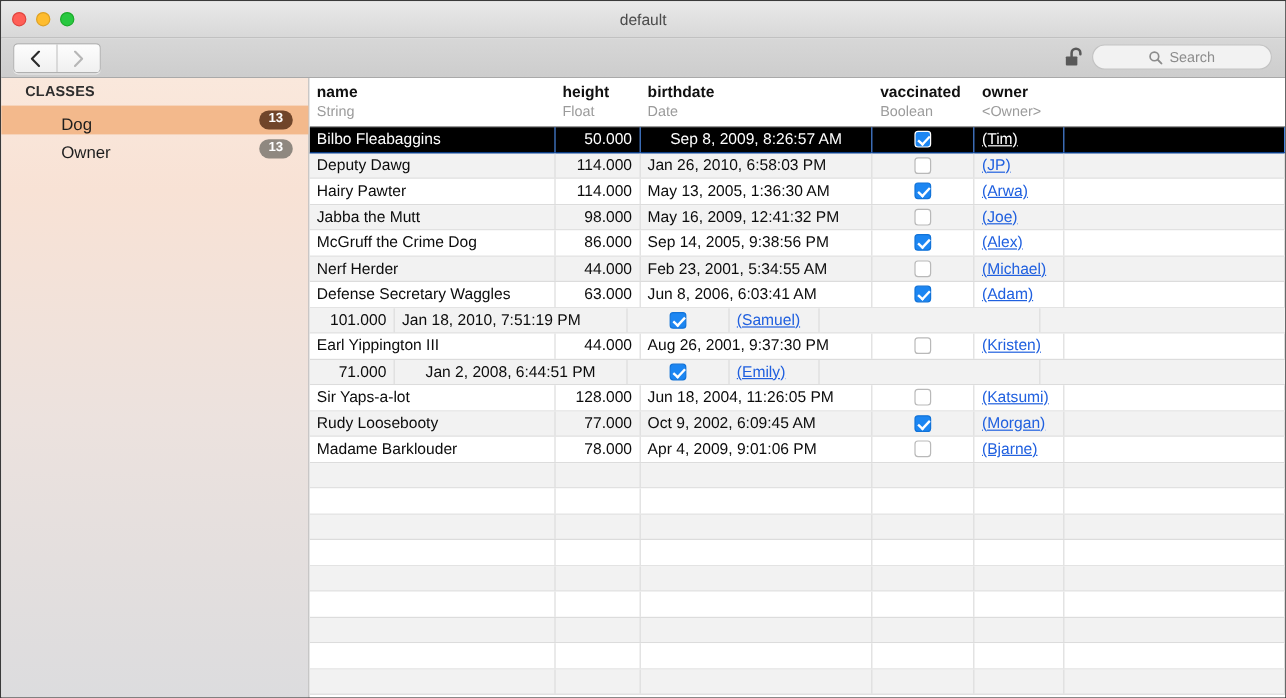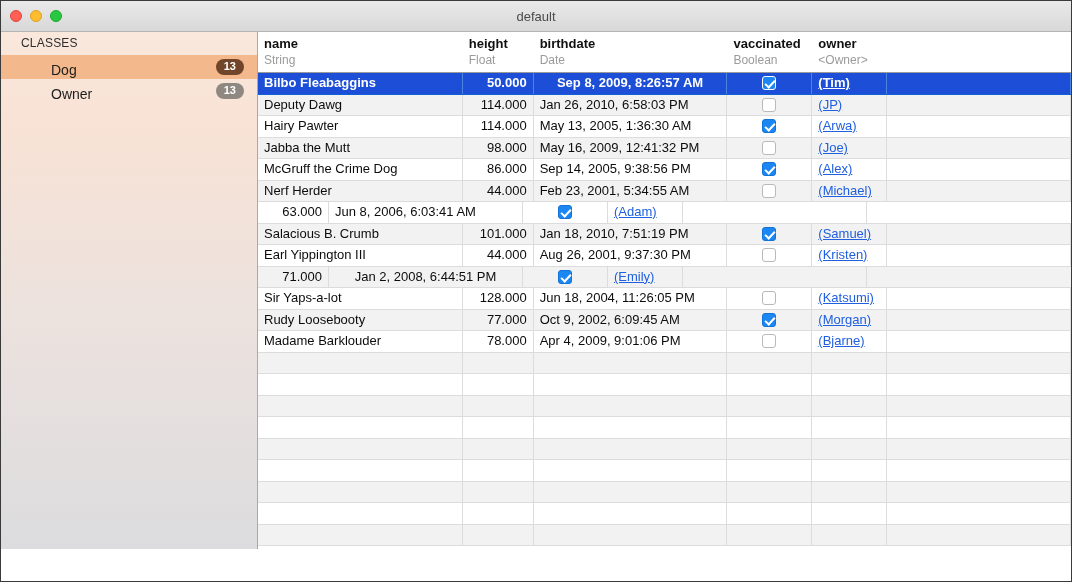--- a/index.html
+++ b/index.html
@@ -121,21 +121,21 @@
     background: linear-gradient(to bottom, #fae8dc 0%, #f8e2d5 18%, #ece2de 55%, #dcdcde 100%);
     border-right: 1px solid #a9a9a9;
     box-sizing: border-box;
     position: relative;
   }
   .sidebar-header {
     height: 23px;
     line-height: 23px;
     padding-left: 20px;
     font-size: 12px;
-    font-weight: normal;
+    font-weight: bold;
     color: #2e2e2e;
     letter-spacing: 0.2px;
   }
   .sidebar-item {
     height: 24px;
     display: flex;
     align-items: center;
     padding: 0 13px 0 50px;
     font-size: 14px;
     color: #1d1d1d;
@@ -190,21 +190,21 @@
   }
 
   .row {
     display: flex;
     height: 21.5px;
     box-sizing: border-box;
     border-bottom: 1px solid #dcdcdc;
   }
   .row.odd  { background: #ffffff; }
   .row.even { background: #f2f2f2; }
-  .row.selected { background: #1d4ed8; border-bottom-color: #1060d6; font-weight: bold; }
+  .row.selected { background: #000000; border-bottom-color: #1060d6; }
 
   .cell {
     box-sizing: border-box;
     border-right: 1px solid #dcdcdc;
     font-size: 13px;
     color: #0c0c0c;
     line-height: 20px;
     padding: 0 6px;
     white-space: nowrap;
     overflow: hidden;
@@ -258,20 +258,49 @@
 
   <div class="titlebar">
     <div class="traffic">
       <div class="light close"></div>
       <div class="light min"></div>
       <div class="light max"></div>
     </div>
     <div class="window-title">default</div>
   </div>
 
+  <div class="toolbar">
+    <div class="nav-group">
+      <div class="nav-btn">
+        <svg width="9" height="14" viewBox="0 0 9 14">
+          <path d="M7.5 1 L1.6 7 L7.5 13" stroke="#2b2b2b" stroke-width="1.8" fill="none" stroke-linecap="round" stroke-linejoin="round"></path>
+        </svg>
+      </div>
+      <div class="nav-btn">
+        <svg width="9" height="14" viewBox="0 0 9 14">
+          <path d="M1.5 1 L7.4 7 L1.5 13" stroke="#b6b6b6" stroke-width="1.8" fill="none" stroke-linecap="round" stroke-linejoin="round"></path>
+        </svg>
+      </div>
+    </div>
+
+    <div class="lock-icon">
+      <svg width="20" height="21" viewBox="0 0 20 21">
+        <path d="M7 9 V6.2 A3.6 3.6 0 0 1 14.3 6.2 V7.2" stroke="#595959" stroke-width="2.1" fill="none" stroke-linecap="round"></path>
+        <rect x="2.2" y="9" width="9.6" height="7.6" rx="0.8" fill="#595959"></rect>
+      </svg>
+    </div>
+
+    <div class="search-field">
+      <svg class="mag" width="12" height="12" viewBox="0 0 12 12">
+        <circle cx="5" cy="5" r="3.6" stroke="#8c8c8c" stroke-width="1.4" fill="none"></circle>
+        <line x1="7.8" y1="7.8" x2="11" y2="11" stroke="#8c8c8c" stroke-width="1.5" stroke-linecap="round"></line>
+      </svg>
+      <span class="search-ph">Search</span>
+    </div>
+  </div>
 
   <div class="body">
 
     <div class="sidebar">
       <div class="sidebar-header">CLASSES</div>
       <div id="sidebar-items">
           <div class="sidebar-item selected">
             <span class="sidebar-item-label">Dog</span>
             <span class="badge">13</span>
           </div>
@@ -352,28 +381,28 @@
           </div>
           <div class="row even">
             <div class="cell" style="width: 205px;">Nerf Herder</div>
             <div class="cell num" style="width: 71px;">44.000</div>
             <div class="cell" style="width: 194px;">Feb 23, 2001, 5:34:55 AM</div>
             <div class="cell ctr" style="width: 85px;"><span class="checkbox off"></span></div>
             <div class="cell" style="width: 75px;"><span class="owner-link">(Michael)</span></div>
             <div class="cell" style="width: 184px;"></div>
           </div>
           <div class="row odd">
+            <div class="cell" style="width: 205px;">Defense Secretary Waggles</div>
             <div class="cell num" style="width: 71px;">63.000</div>
             <div class="cell" style="width: 194px;">Jun 8, 2006, 6:03:41 AM</div>
             <div class="cell ctr" style="width: 85px;"><span class="checkbox on"></span></div>
             <div class="cell" style="width: 75px;"><span class="owner-link">(Adam)</span></div>
             <div class="cell" style="width: 184px;"></div>
           </div>
           <div class="row even">
-            <div class="cell" style="width: 205px;">Salacious B. Crumb</div>
             <div class="cell num" style="width: 71px;">101.000</div>
             <div class="cell" style="width: 194px;">Jan 18, 2010, 7:51:19 PM</div>
             <div class="cell ctr" style="width: 85px;"><span class="checkbox on"></span></div>
             <div class="cell" style="width: 75px;"><span class="owner-link">(Samuel)</span></div>
             <div class="cell" style="width: 184px;"></div>
           </div>
           <div class="row odd">
             <div class="cell" style="width: 205px;">Earl Yippington III</div>
             <div class="cell num" style="width: 71px;">44.000</div>
             <div class="cell" style="width: 194px;">Aug 26, 2001, 9:37:30 PM</div>

